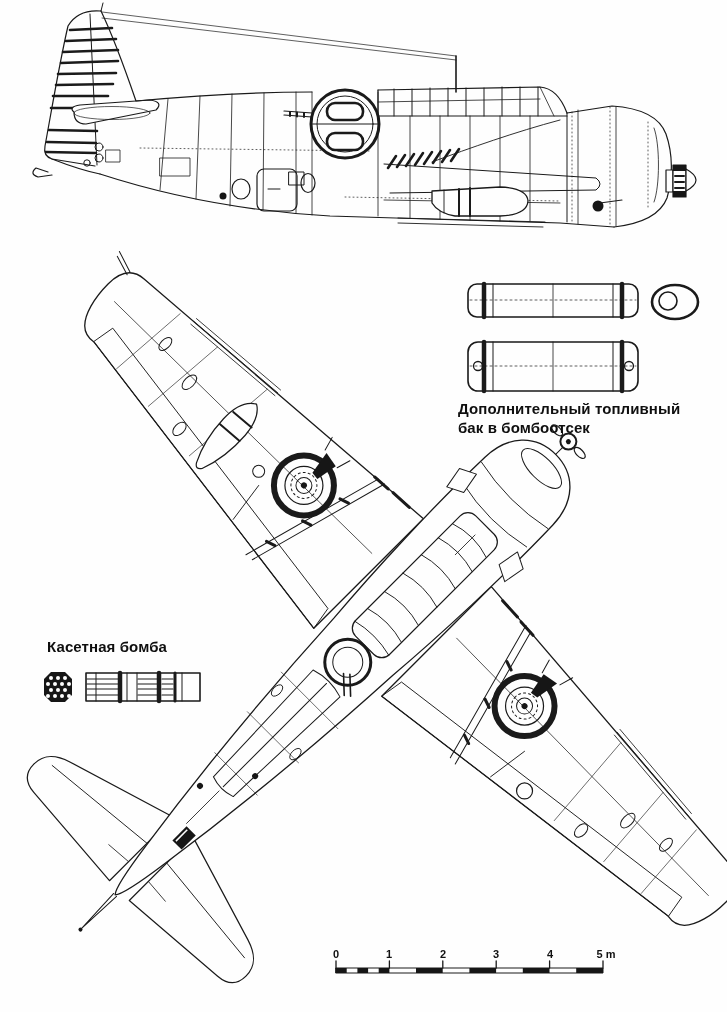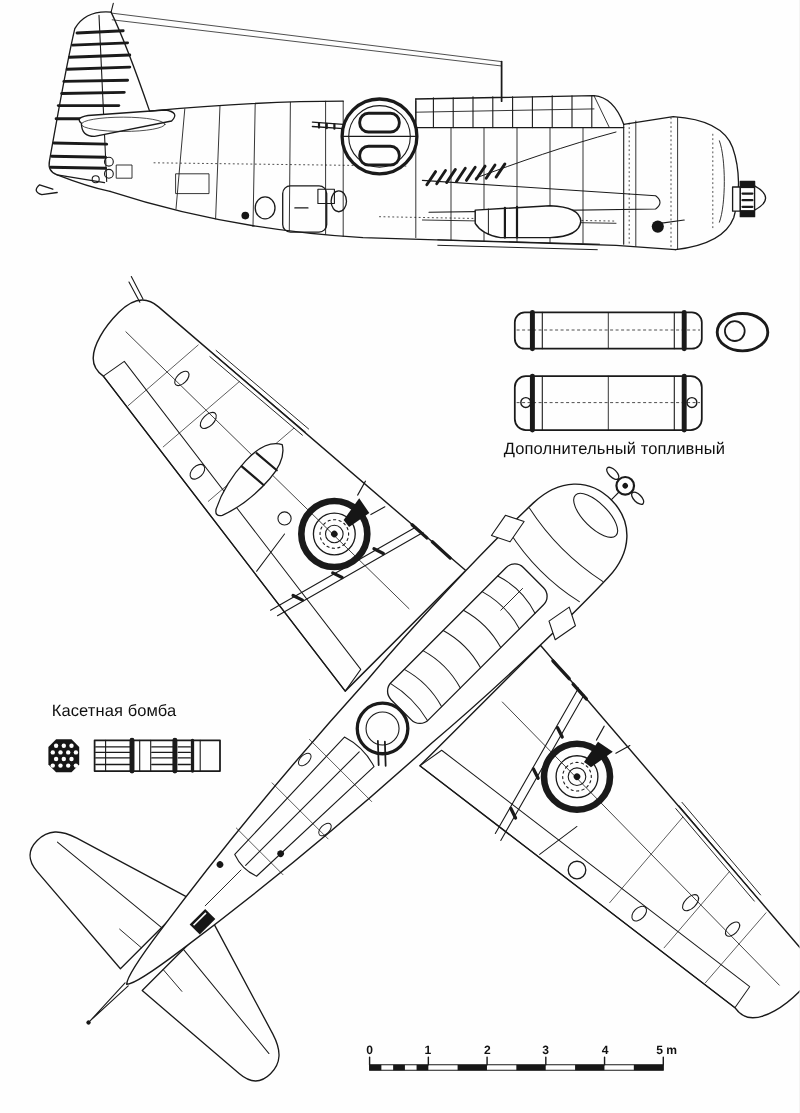--- a/index.html
+++ b/index.html
@@ -1,21 +1,21 @@
 <!DOCTYPE html>
 <html><head>
 <meta charset="utf-8">
 <style>
   html,body{margin:0;padding:0;background:#e8e8e6;}
   .canvas{
     position:relative;width:727px;height:1012px;background:#fefefe;
     font-family:"Liberation Sans",sans-serif;overflow:hidden;
   }
   .caption{
-    position:absolute;color:#0f0f0f;font-weight:400;font-size:15px;
+    position:absolute;color:#0f0f0f;font-weight:700;font-size:15px;
     line-height:19px;letter-spacing:.1px;white-space:nowrap;
   }
   svg{position:absolute;left:0;top:0;}
   .s{stroke:#1a1a1a;fill:none;stroke-linecap:round;stroke-linejoin:round;stroke-width:1.1px;}
   .w06{stroke-width:.6px}.w07{stroke-width:.7px}.w08{stroke-width:.8px}.w09{stroke-width:.9px}
   .w1{stroke-width:1px}.w12{stroke-width:1.2px}.w13{stroke-width:1.3px}.w16{stroke-width:1.6px}
   .w2{stroke-width:2px}.w26{stroke-width:2.6px}.w3{stroke-width:3px}.w45{stroke-width:4.5px}
   .w6{stroke-width:6px}
   .fw{fill:#fefefe}.fb{fill:#161616;stroke:none}
   .dash{stroke-dasharray:2 3}
@@ -308,16 +308,17 @@
     <text class="num" x="389" y="958" text-anchor="middle">1</text>
     <text class="num" x="443" y="958" text-anchor="middle">2</text>
     <text class="num" x="496" y="958" text-anchor="middle">3</text>
     <text class="num" x="550" y="958" text-anchor="middle">4</text>
     <text class="num" x="606" y="958" text-anchor="middle">5 m</text>
   </g>
 </svg>
 
 <div class="caption" style="left:458px;top:399px;">
   <div>Дополнительный топливный</div>
+  <div>бак в бомбоотсек</div>
 </div>
 <div class="caption" style="left:47px;top:637px;">Касетная бомба</div>
 
 </div>
 
 </body></html>

